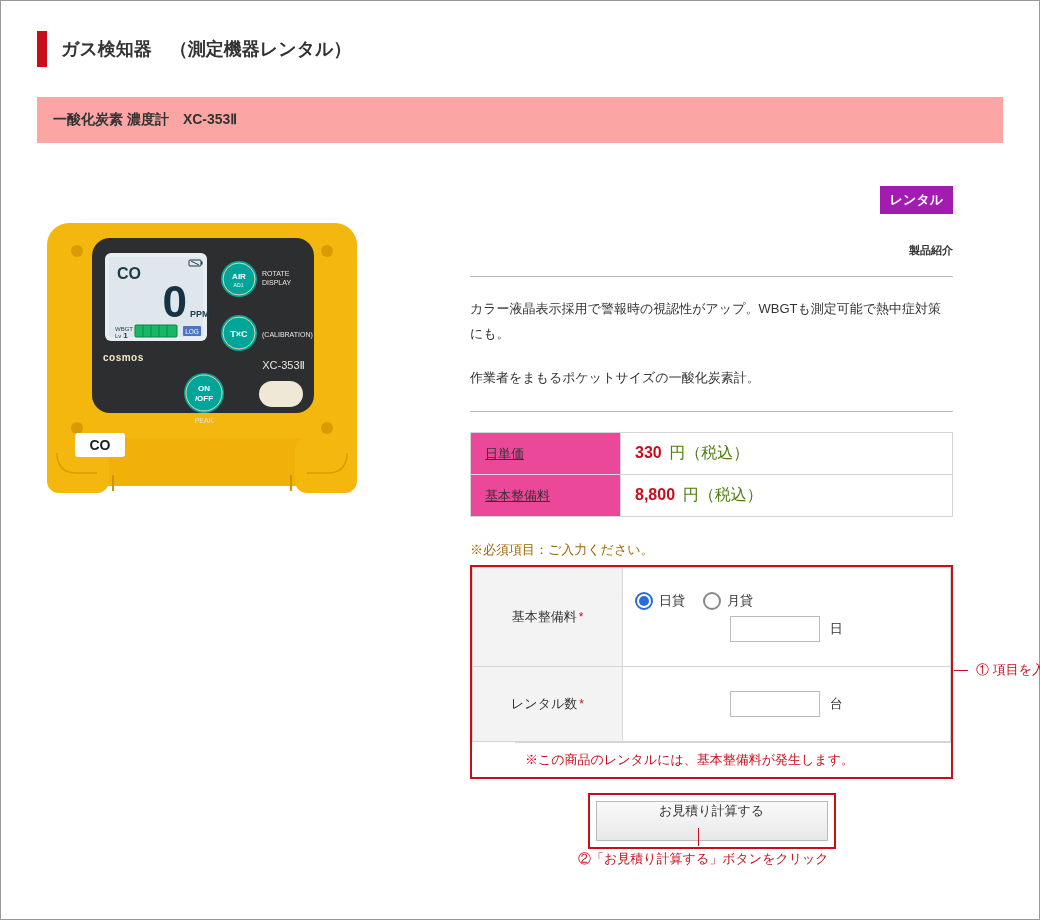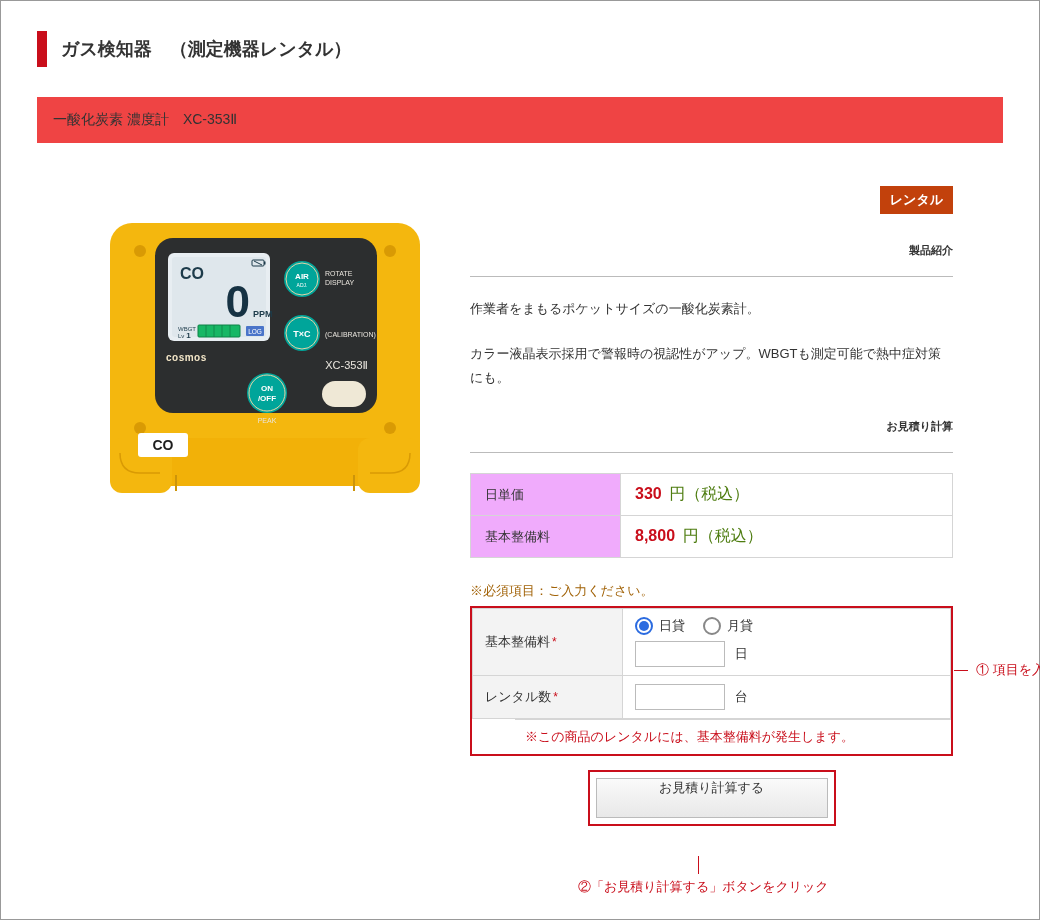--- a/index.html
+++ b/index.html
@@ -17,67 +17,67 @@
     position: relative;
   }
   
   .page-title-block { display: flex; align-items: center; margin-bottom: 30px; text-align: right; }
   .accent-bar {
     width: 10px; height: 36px; background: #c90e1b; margin-right: 14px;
   }
   .page-title { font-size: 18px; font-weight: 600; }
   
   .subheader {
-    background: #ef4444; padding: 14px 16px; font-size: 14px; font-weight: 400;
+    background: #fca5a5; padding: 14px 16px; font-size: 14px; font-weight: 700;
     margin-bottom: 45px;
   }
   
   .rental-badge {
     position: absolute; top: 185px; right: 86px;
-    background: #c2410c; color: #fff; font-size: 13px; font-weight: 600;
+    background: #a21caf; color: #fff; font-size: 13px; font-weight: 600;
     padding: 5px 10px;
   }
   
   .content { display: flex; gap: 40px;}
   .image-col { width: 393px; padding-top: 25px; display:flex; justify-content:center;}
   .info-col { flex: 1; padding-top: 55px; padding-right: 50px; position: relative;}
 
   
-  .device-wrap { width: 100%; display:flex; justify-content:flex-end;}
+  .device-wrap { width: 100%; display:flex; justify-content:flex-start;}
 
   
   .section-heading {
     font-size: 11px; font-weight: 600; margin-bottom: 18px; text-align: right;
   }
   .divider { border-top: 1px solid #bbb; margin-bottom: 20px; }
 
   .body-text { font-size: 13px; line-height: 1.9; margin-bottom: 20px;}
 
   
   .price-table {
     width: 100%; border-collapse: collapse; margin-bottom: 24px;
   }
   .price-table td {
     border: 1px solid #d5d5d5; padding: 10px 14px; font-size: 13px;
   }
-  .price-table .th { background: #f0abfc; width: 150px; font-weight: 500;}
+  .price-table .th { background: #ec4899; width: 150px; font-weight: 500; text-decoration: underline;}
   .price-val { color: #c90e1b; font-weight: 600; font-size: 16px; }
   .price-suffix { font-size: 16px; font-weight: 400; color: #4d7c0f; margin-left: 4px;}
 
   
   .req-note { color: #a16207; font-size: 13px; margin-bottom: 6px;}
   .rental-form-wrap {
     border: 2px solid #c90e1b; padding: 0;
     position: relative;
   }
   .rental-form {
     width: 100%; border-collapse: collapse;
   }
   .rental-form td {
-    border: 1px solid #d5d5d5; padding: 8px 12px; font-size: 13px; vertical-align: middle;
+    border: 1px solid #d5d5d5; padding: 24px 12px; font-size: 13px; vertical-align: middle; text-align: center;
   }
   .rental-form .th { background: #f3f3f3; width: 150px;}
   .ast { color: #c90e1b; font-size: 12px; margin-left:2px;}
   .form-opts { display:flex; align-items:center; gap: 18px; margin-bottom: 6px;}
   .radio {
     width: 18px; height: 18px; border-radius: 50%;
     border: 2px solid #888; display:inline-flex; align-items:center; justify-content:center;
     background:#fff;
   }
   .radio.checked { border-color: #2b6be0;}
@@ -111,21 +111,21 @@
     font-size: 13px; font-weight: 500; color:#333;
     display:flex; justify-content:center;
     cursor:pointer;
   }
 
   
   .call1 { top: 473px; right: -55px; align-items:center;}
   .call1 .hline { width: 14px;}
 
   
-  .call2 { top: 640px; left: 108px; flex-direction: column; align-items:flex-start; gap:4px;margin-top:28px;}
+  .call2 { top: 640px; left: 108px; flex-direction: column; align-items:flex-start; gap:4px;}
   .call2 .vline { height: 18px; margin-left: 120px;}
 </style>
 </head>
 <body>
 
 <div class="page">
 
   <div class="page-title-block">
     <div class="accent-bar"></div>
     <div class="page-title">ガス検知器　（測定機器レンタル）</div>
@@ -209,24 +209,23 @@
           <path d="M20 240 q0 20 20 20 h20" fill="none" stroke="#d99a04" stroke-width="1.5"></path>
           <path d="M310 240 q0 20 -20 20 h-20" fill="none" stroke="#d99a04" stroke-width="1.5"></path>
         </svg>
       </div>
     </div>
 
     <div class="info-col">
 
       <div class="section-heading">製品紹介</div>
       <div class="divider"></div>
+      <div class="body-text">カラー液晶表示採用で警報時の視認性がアップ。WBGTも測定可能で熱中症対策にも。</div>
       <div class="body-text">作業者をまもるポケットサイズの一酸化炭素計。</div>
-      <div class="body-text">カラー液晶表示採用で警報時の視認性がアップ。WBGTも測定可能で熱中症対策にも。</div>
-
-      <div class="section-heading" style="margin-top:28px;">お見積り計算</div>
+
       <div class="divider"></div>
 
       <table class="price-table">
         <tbody>
             <tr>
           <td class="th">日単価</td>
           <td>
             <span class="price-val">330</span>
             <span class="price-suffix">円（税込）</span>
           </td>

